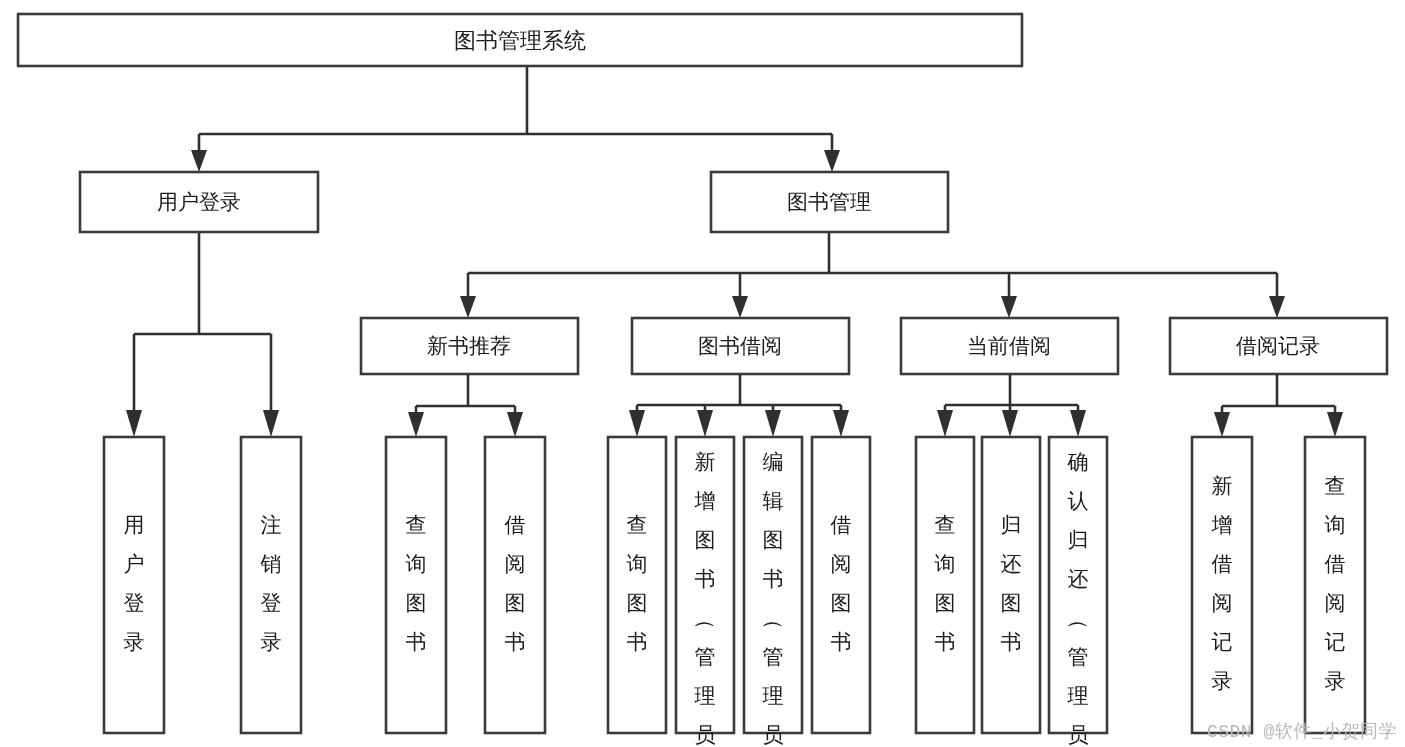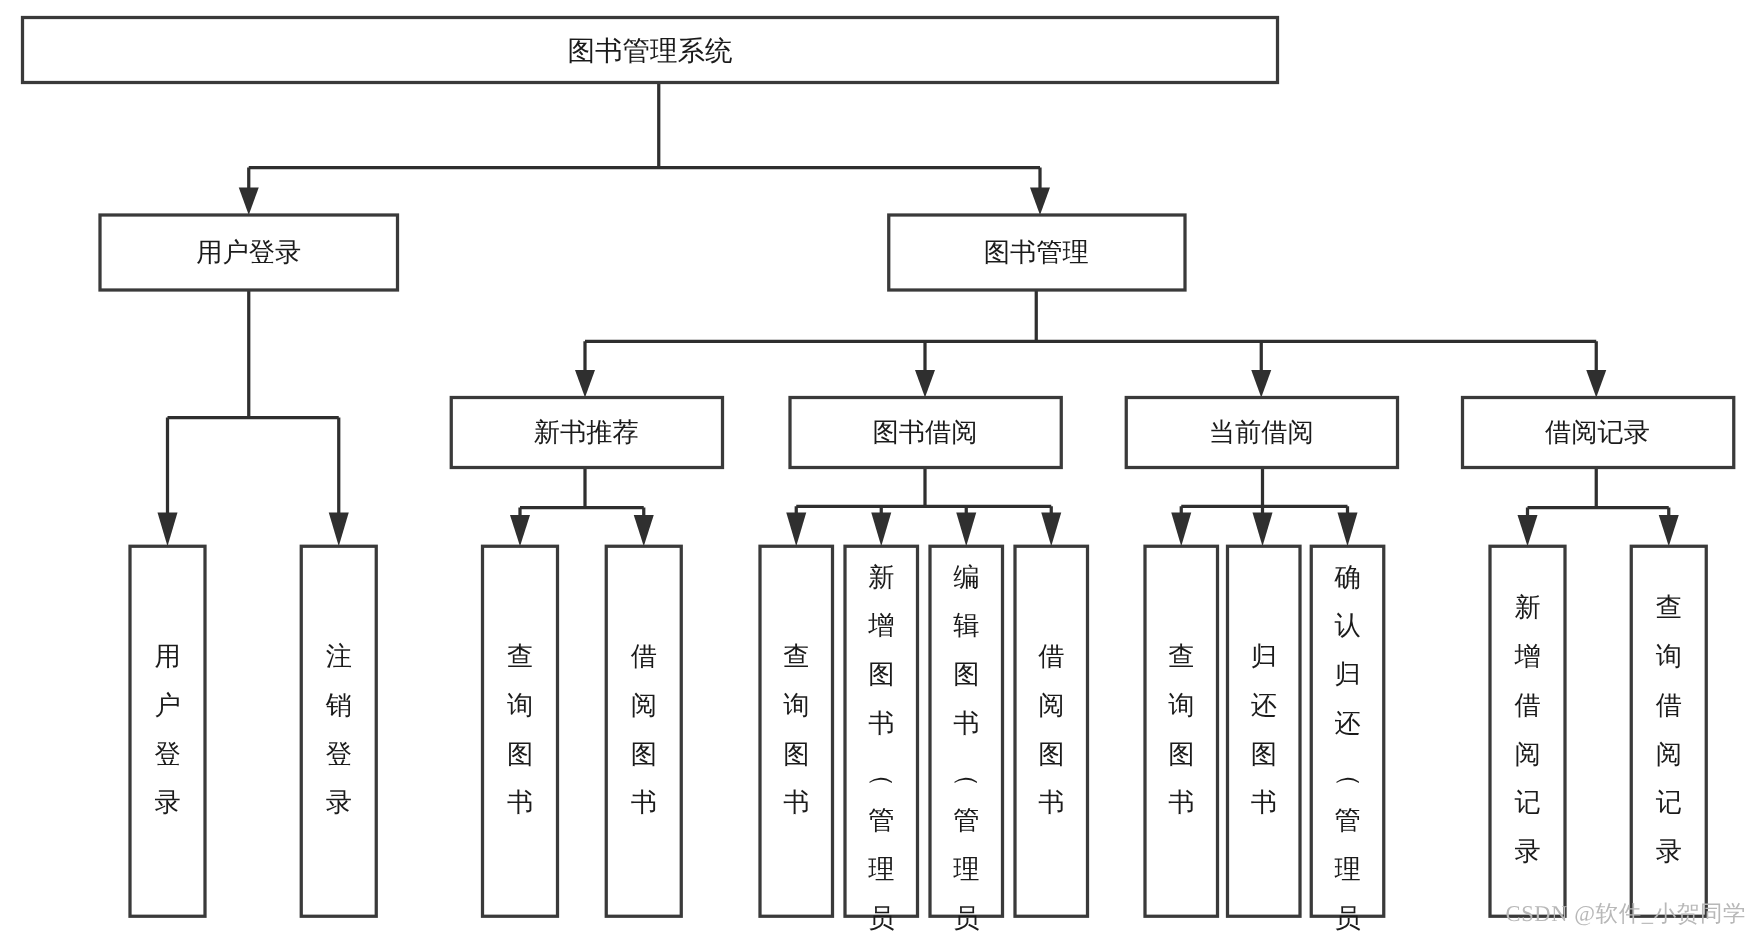--- a/index.html
+++ b/index.html
@@ -48,21 +48,21 @@
     stroke-linecap: butt;
   }
   .arrow-head {
     fill: #2f2f2f;
     stroke: none;
   }
   .watermark {
     position: absolute;
     right: 8px;
     bottom: 4px;
-    font-family: Liberation Serif, serif;
+    font-family: Liberation Mono, monospace;
     font-size: 18px;
     color: #b8b8b8;
     white-space: nowrap;
     pointer-events: none;
     letter-spacing: 0.5px;
   }
 </style>
 </head>
 <body>
 

